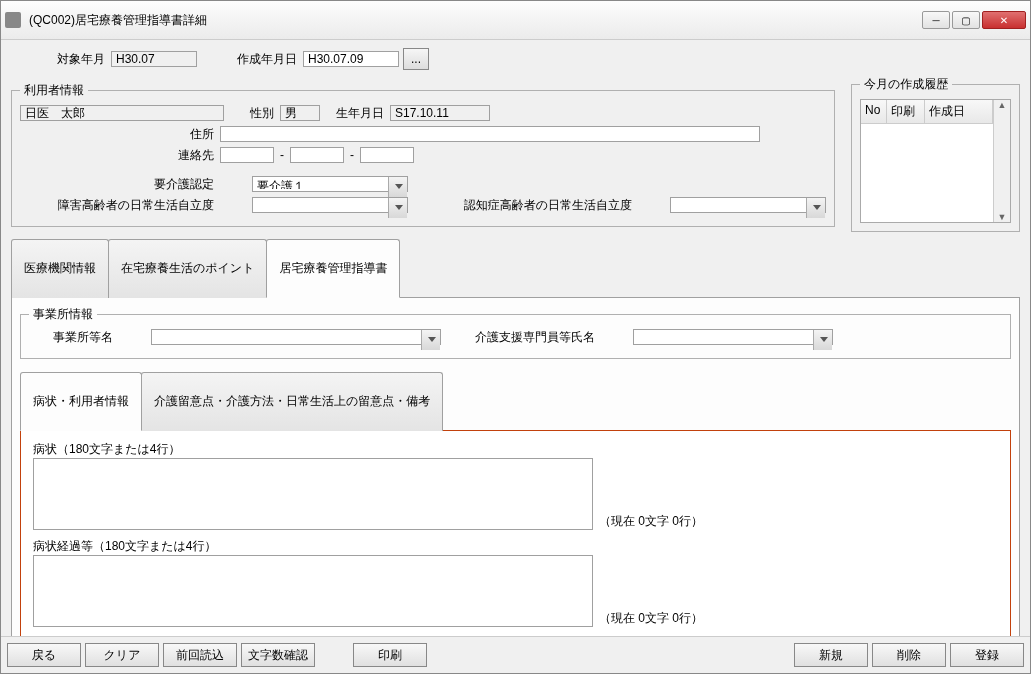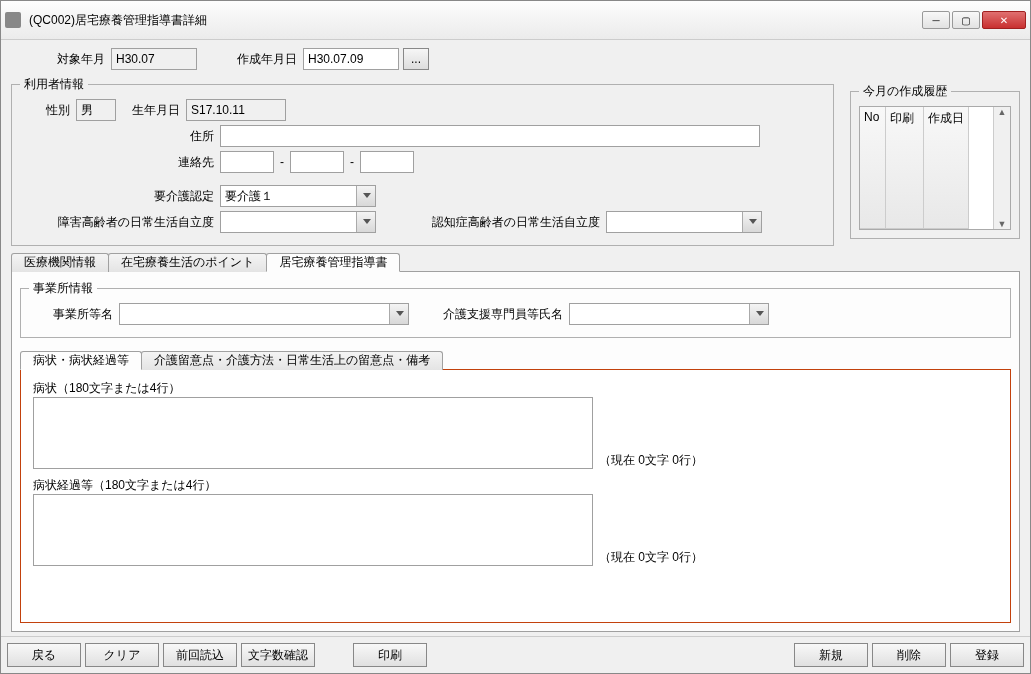--- a/index.html
+++ b/index.html
@@ -7,40 +7,40 @@
 .window { width: 1031px; height: 674px; background: #f0f0f0; border: 1px solid #888; display: flex; flex-direction: column; }
 .titlebar { height: 39px; background: linear-gradient(#fdfdfd,#ebebeb); border-bottom: 1px solid #ccc; display: flex; align-items: center; padding: 0 4px; }
 .titlebar .title { flex: 1; padding-left: 4px; }
 .titlebar .app-icon { width: 16px; height: 16px; background: #888; border-radius: 2px; margin-right: 4px; }
 .winbtns { display: flex; gap: 2px; }
 .winbtn { width: 28px; height: 18px; border: 1px solid #999; background: linear-gradient(#f8f8f8,#e2e2e2); display: flex; align-items: center; justify-content: center; font-size: 10px; border-radius: 2px; }
 .winbtn.close { background: linear-gradient(#e07070,#c83030); color: #fff; width: 44px; border-color: #a02020; }
 .content { flex: 1; padding: 8px 10px 4px 10px; display: flex; flex-direction: column; overflow: hidden; }
 .row { display: flex; align-items: center; margin-bottom: 4px; }
 label.lbl { text-align: right; padding-right: 6px; }
-input.tf, select.dd { height: 22px; border: 1px solid #a0a0a0; background: #fff; padding: 2px 4px; }
+input.tf, select.dd { height: 16px; border: 1px solid #a0a0a0; background: #fff; padding: 2px 4px; }
 input.ro { background: #f0f0f0; }
 .btn-small { width: 26px; height: 22px; border: 1px solid #888; background: linear-gradient(#f6f6f6,#ddd); }
 fieldset { border: 1px solid #b0b0b0; margin: 0 0 6px 0; padding: 6px 8px 8px 8px; }
 legend { padding: 0 4px; }
 .top-flex { display: flex; gap: 16px; align-items: center; }
 .user-fs { flex: 1; }
 .history-fs { width: 170px; }
 .hist-table { border: 1px solid #aaa; background: #fff; height: 124px; display: flex; }
 .hist-head { display: flex; border-bottom: 1px solid #ccc; background: linear-gradient(#f8f8f8,#e8e8e8); }
 .hist-head div { border-right: 1px solid #ccc; padding: 3px 4px; }
 .hist-body { flex: 1; }
 .hist-scroll { width: 17px; background: #f0f0f0; border-left: 1px solid #ccc; display:flex; flex-direction:column; justify-content:space-between; align-items:center; }
 .hist-scroll .arr { font-size:9px; color:#666; }
 .dd-wrap { position: relative; display: inline-block; }
-.dd-wrap select { appearance: none; padding-right: 22px; }
+.dd-wrap select { appearance: none; padding-right: 22px; margin-left: 32px; }
 .dd-wrap::after { content: ""; position: absolute; right: 5px; top: 8px; border-left: 4px solid transparent; border-right: 4px solid transparent; border-top: 5px solid #555; pointer-events: none; }
 .dd-wrap.btnlook::before { content: ""; position: absolute; right: 1px; top: 1px; width: 18px; height: 20px; background: linear-gradient(#f4f4f4,#d8d8d8); border-left: 1px solid #aaa; pointer-events:none; }
 .tabs { display: flex; }
-.tab { padding: 0 12px; border: 1px solid #a0a0a0; border-bottom: none; background: linear-gradient(#f4f4f4,#e4e4e4); margin-right: -1px; border-radius: 3px 3px 0 0; position: relative; top: 1px; }
+.tab { padding: 20px 12px; border: 1px solid #a0a0a0; border-bottom: none; background: linear-gradient(#f4f4f4,#e4e4e4); margin-right: -1px; border-radius: 3px 3px 0 0; position: relative; top: 1px; }
 .tab.active { background: #fdfdfd; z-index: 2; border-bottom: 1px solid #fdfdfd; }
 .tab-panel { border: 1px solid #a0a0a0; background: #fdfdfd; padding: 8px; flex: 1; display: flex; flex-direction: column; }
 .inner-tabs { display: flex; margin-top: 6px; }
 .inner-panel { border: 1px solid #c2410c; background: #fff; padding: 10px 12px; flex: 1; }
 .ta-wrap { display: flex; align-items: flex-end; gap: 6px; margin-bottom: 8px; }
 textarea.ta { width: 560px; height: 72px; border: 1px solid #a0a0a0; resize: none; overflow-y: scroll; padding: 4px; }
 .bottom-bar { display: flex; gap: 4px; padding: 6px; border-top: 1px solid #ccc; }
 .btn { width: 74px; height: 24px; border: 1px solid #888; background: linear-gradient(#f8f8f8,#e0e0e0); }
 .spacer { flex: 1; }
 </style>
@@ -64,20 +64,21 @@
       <input class="tf ro" style="width: 86px;" readonly="" value="H30.07">
       <label class="lbl" style="width:106px">作成年月日</label>
       <input class="tf" style="width: 96px;" value="H30.07.09">
       <button class="btn-small" style="margin-left:4px">...</button>
     </div>
 
     <div class="top-flex">
       <fieldset class="user-fs">
         <legend>利用者情報</legend>
         <div class="row">
+          <input class="tf ro" style="width: 204px;" readonly="" value="日医　太郎">
           <label class="lbl" style="width:56px">性別</label>
           <input class="tf ro" style="width: 40px;" readonly="" value="男">
           <label class="lbl" style="width:70px">生年月日</label>
           <input class="tf ro" style="width: 100px;" readonly="" value="S17.10.11">
         </div>
         <div class="row">
           <label class="lbl" style="width:200px">住所</label>
           <input class="tf" style="width: 540px;" value="">
         </div>
         <div class="row">
@@ -96,21 +97,21 @@
           <label class="lbl" style="width:200px">障害高齢者の日常生活自立度</label>
           <span class="dd-wrap btnlook"><select class="dd" style="width:156px"><option></option></select></span>
           <label class="lbl" style="width:230px">認知症高齢者の日常生活自立度</label>
           <span class="dd-wrap btnlook"><select class="dd" style="width:156px"><option></option></select></span>
         </div>
       </fieldset>
 
       <fieldset class="history-fs">
         <legend>今月の作成履歴</legend>
         <div class="hist-table">
-          <div style="flex:1; display:flex; flex-direction:row;">
+          <div style="flex:1; display:flex; flex-direction:column;">
             <div class="hist-head">
               <div style="width:26px">No</div>
               <div style="width:38px">印刷</div>
               <div style="flex:1">作成日</div>
             </div>
             <div class="hist-body"></div>
           </div>
           <div class="hist-scroll">
               <span class="arr">▲</span>
               <span class="arr">▼</span>
@@ -129,21 +130,21 @@
         <legend>事業所情報</legend>
         <div class="row">
           <label class="lbl" style="width:90px">事業所等名</label>
           <span class="dd-wrap btnlook"><select class="dd" style="width:290px"><option></option></select></span>
           <label class="lbl" style="width:160px">介護支援専門員等氏名</label>
           <span class="dd-wrap btnlook"><select class="dd" style="width:200px"><option></option></select></span>
         </div>
       </fieldset>
 
       <div class="inner-tabs">
-        <div class="tab active">病状・病状経過等</div>
+        <div class="tab active">病状・利用者情報</div>
         <div class="tab">介護留意点・介護方法・日常生活上の留意点・備考</div>
       </div>
       <div class="inner-panel">
         <div>病状（180文字または4行）</div>
         <div class="ta-wrap">
           <textarea class="ta" style=""></textarea>
           <span>（現在 0文字 0行）</span>
         </div>
         <div>病状経過等（180文字または4行）</div>
         <div class="ta-wrap">

